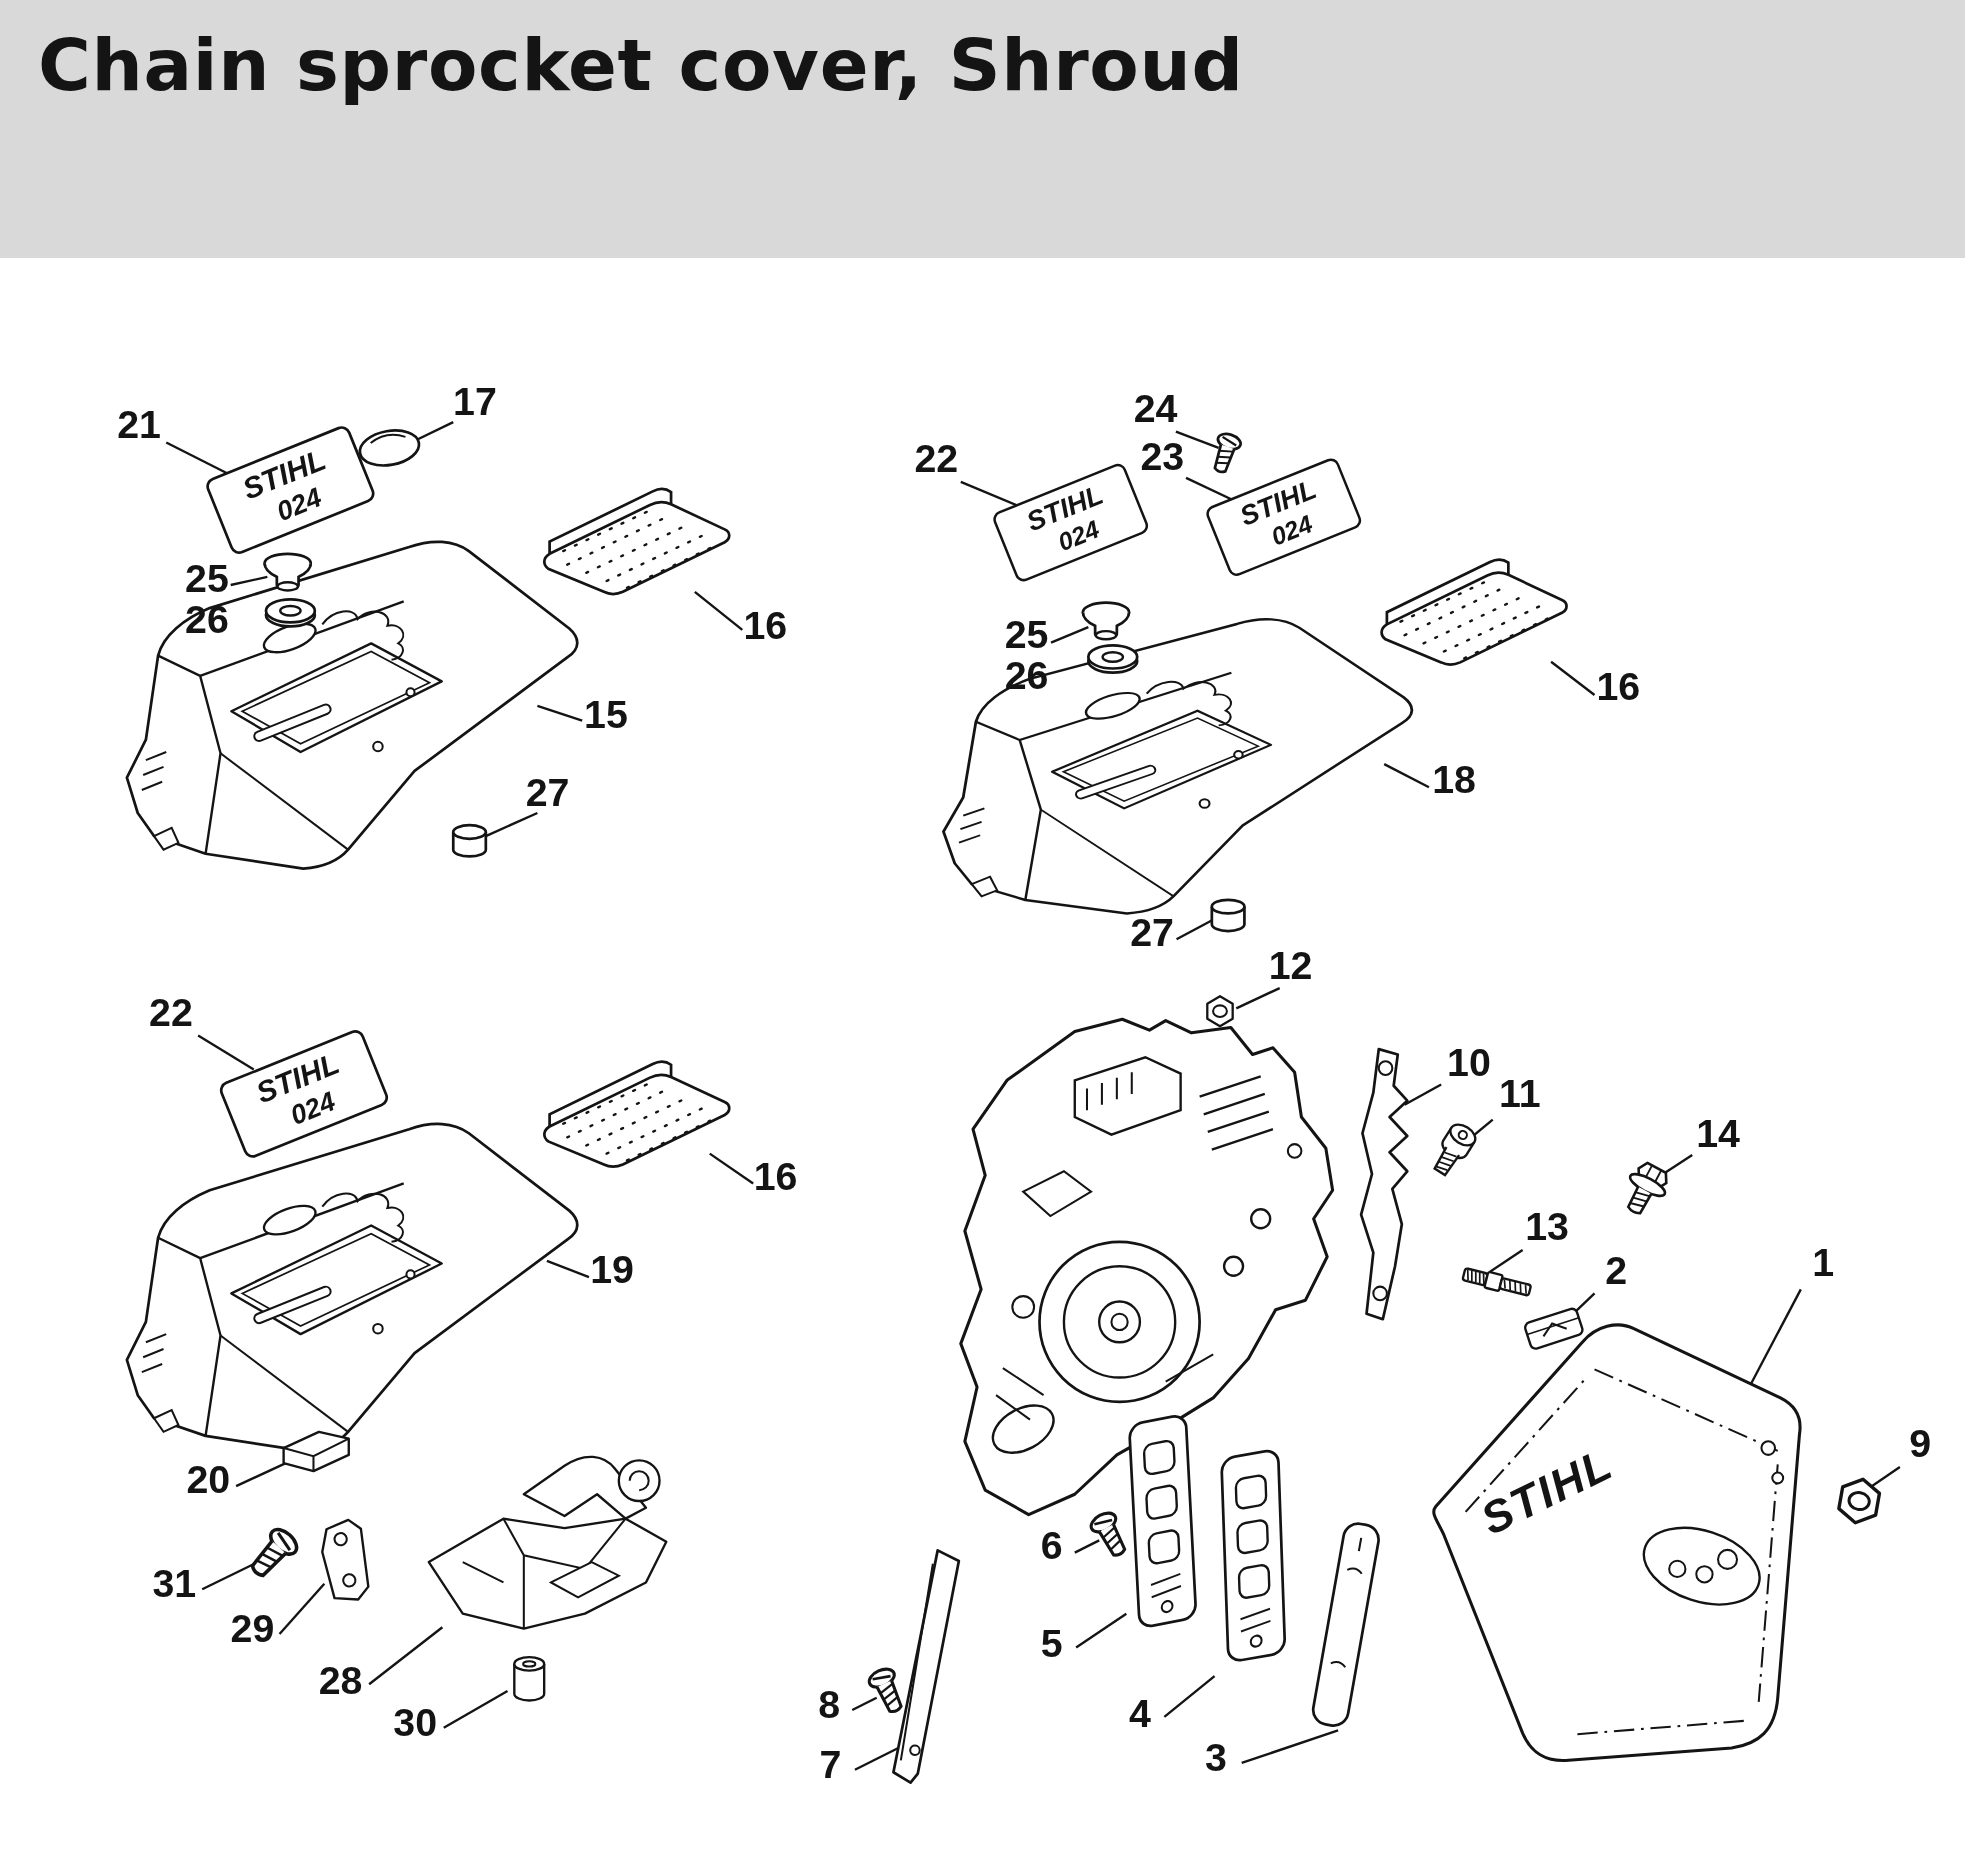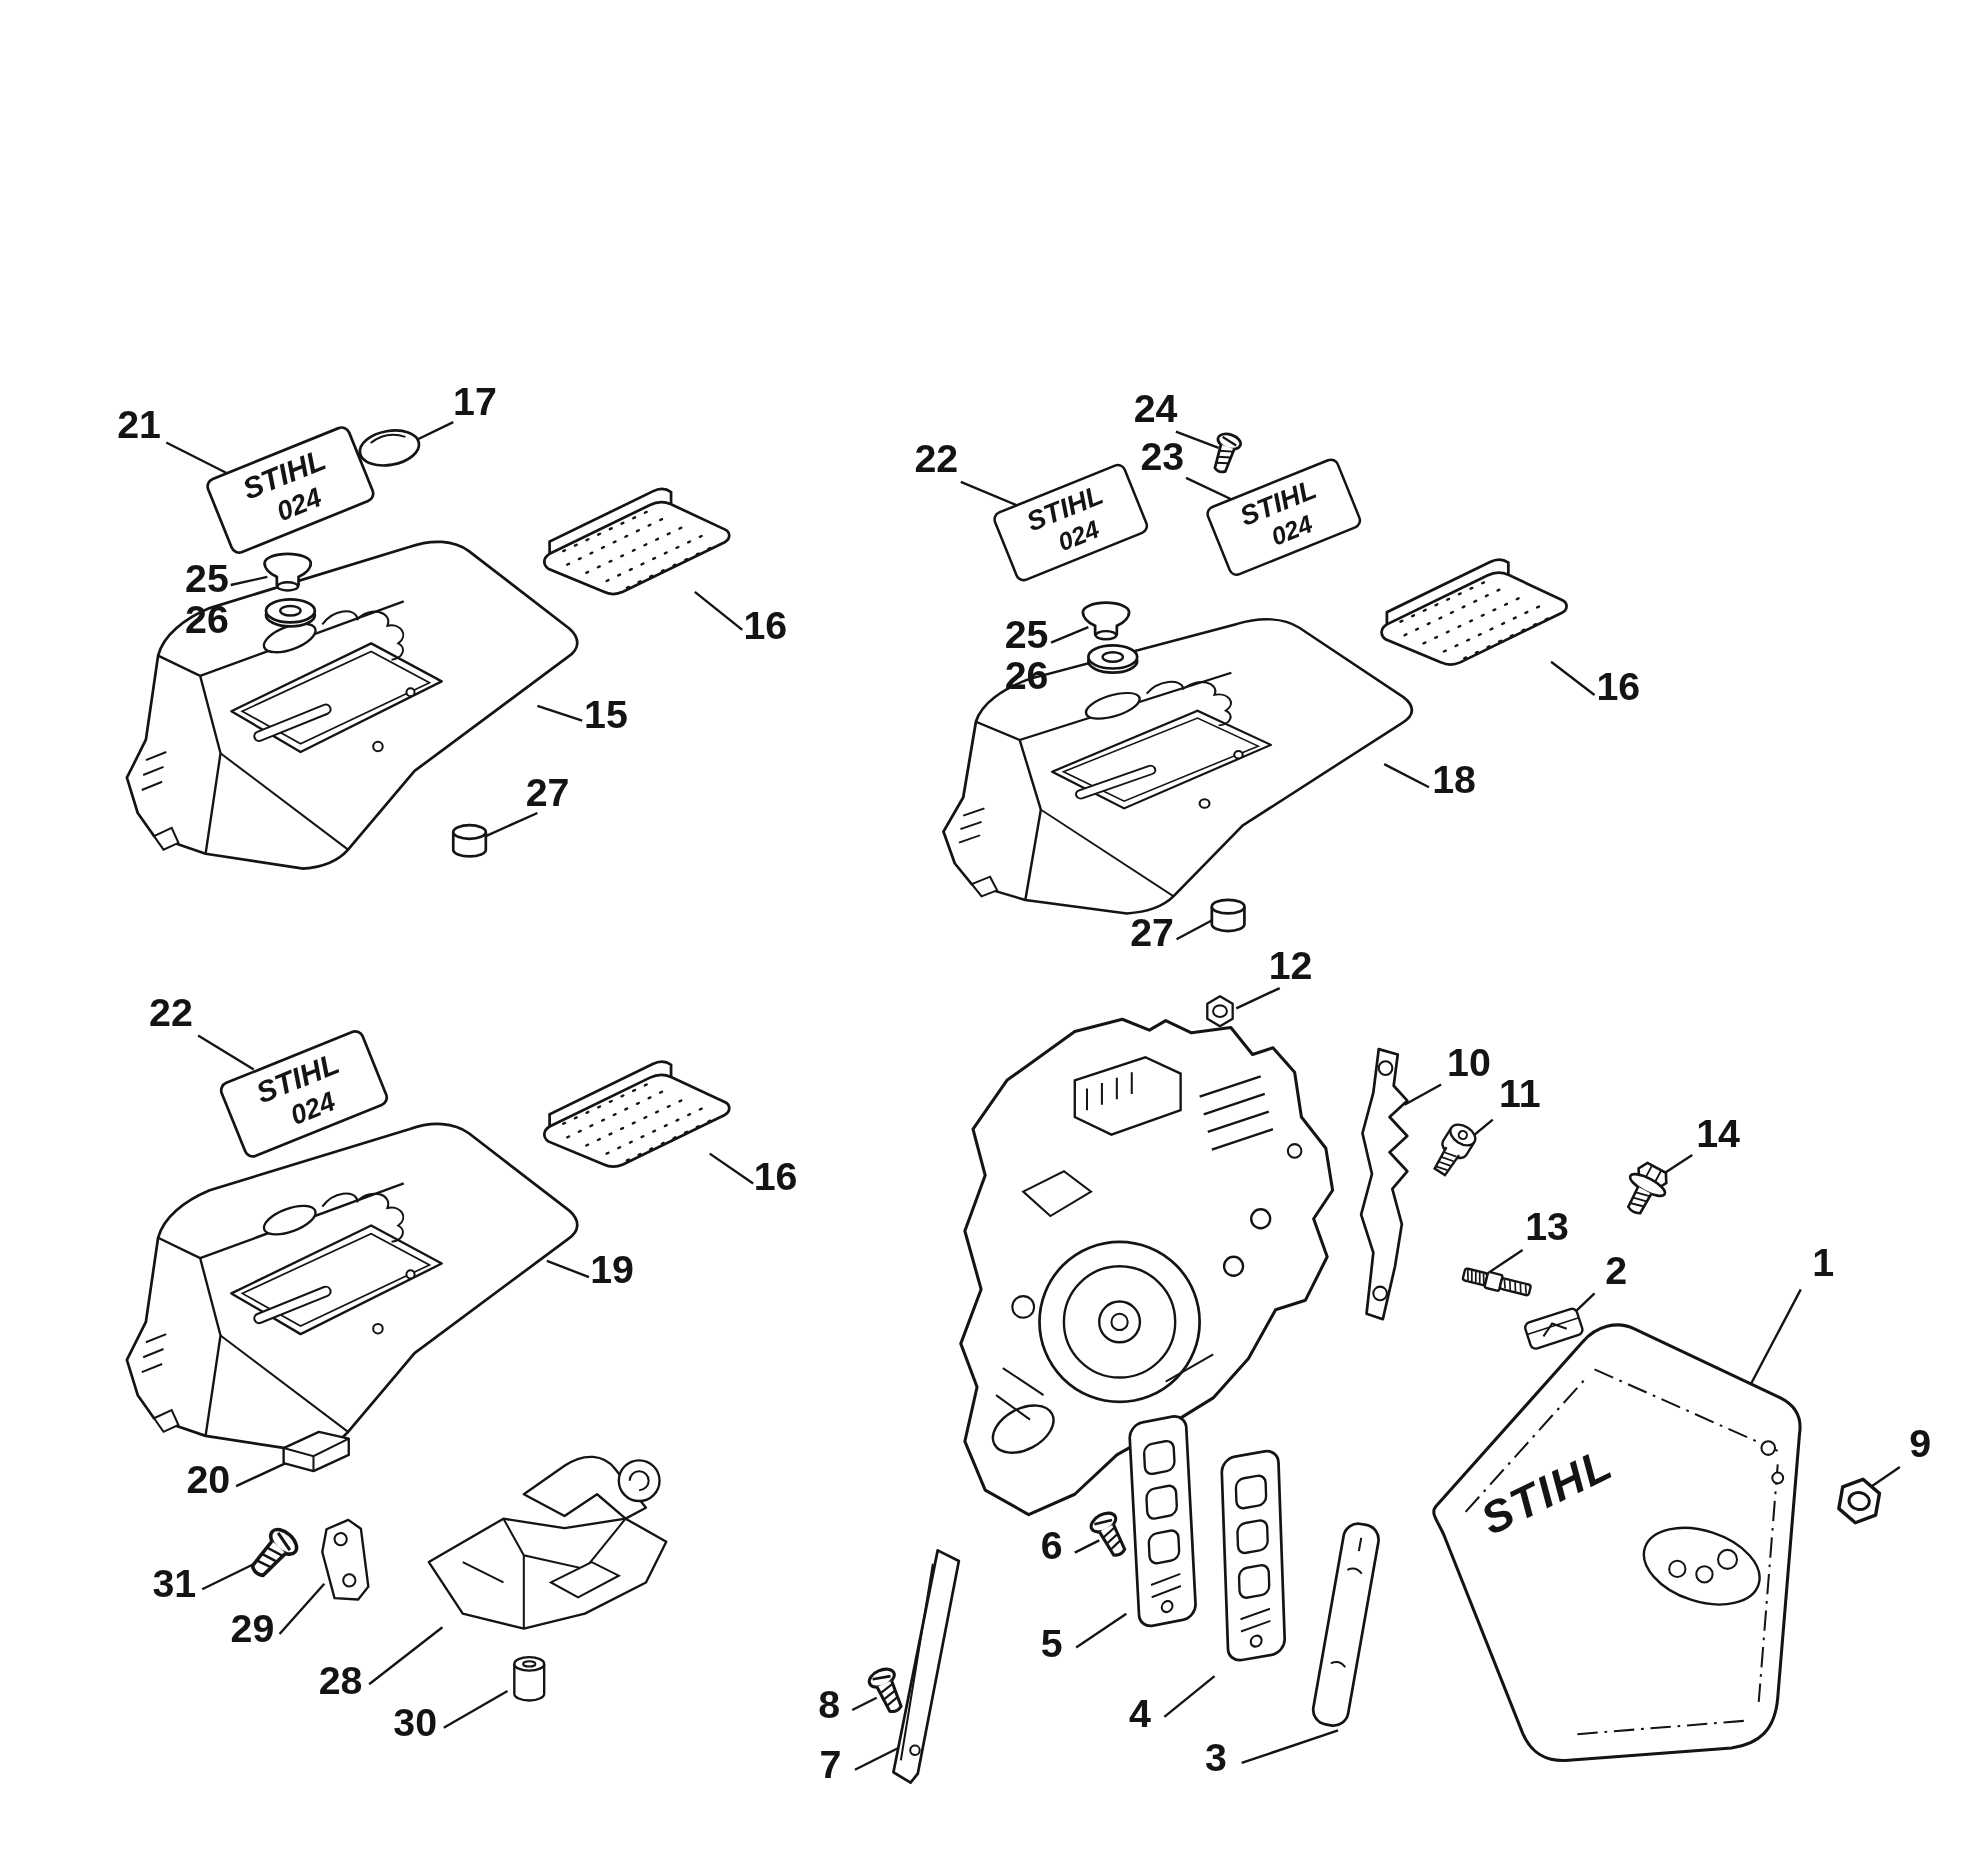--- a/index.html
+++ b/index.html
@@ -10,20 +10,23 @@
          letter-spacing:0.7px;color:#141414;font-family:"DejaVu Sans","Liberation Sans",sans-serif;}
   svg.diagram{position:absolute;top:0;left:0;}
   .callout{font-family:"Liberation Sans",sans-serif;font-size:58px;font-weight:700;fill:#141414;}
   .plate-text{font-family:"Liberation Sans",sans-serif;font-weight:700;font-style:italic;fill:#141414;}
   .logo-text{font-family:"Liberation Sans",sans-serif;font-weight:700;font-style:italic;fill:#141414;letter-spacing:3px;}
 </style>
 </head>
 <body>
 
 <div class="page">
+  <div class="header">
+    <h1 class="title">Chain sprocket cover, Shroud</h1>
+  </div>
 
   <svg class="diagram" width="1965" height="1873" viewBox="0 0 2896 2760" xmlns="http://www.w3.org/2000/svg" xmlns:xlink="http://www.w3.org/1999/xlink">
 
     <defs>
 
       <g id="shroud">
         <path d="M28,408 L12,356 L40,300 L58,176 C66,146 96,122 134,106 L428,16 C462,4 494,6 516,22 L664,136 C680,150 680,166 662,178 L436,346 L338,462 C324,478 300,488 272,490 L128,468 L52,442 Z" fill="#fff" stroke="#141414" stroke-width="4" stroke-linejoin="round"></path>
         <path d="M58,176 L120,206 L150,320 L128,468" fill="none" stroke="#141414" stroke-width="3.5"></path>
         <path d="M120,206 L420,96" fill="none" stroke="#141414" stroke-width="3.5"></path>
         <path d="M166,258 L372,158 L476,214 L268,318 Z" fill="#fff" stroke="#141414" stroke-width="3.5" stroke-linejoin="round"></path>

